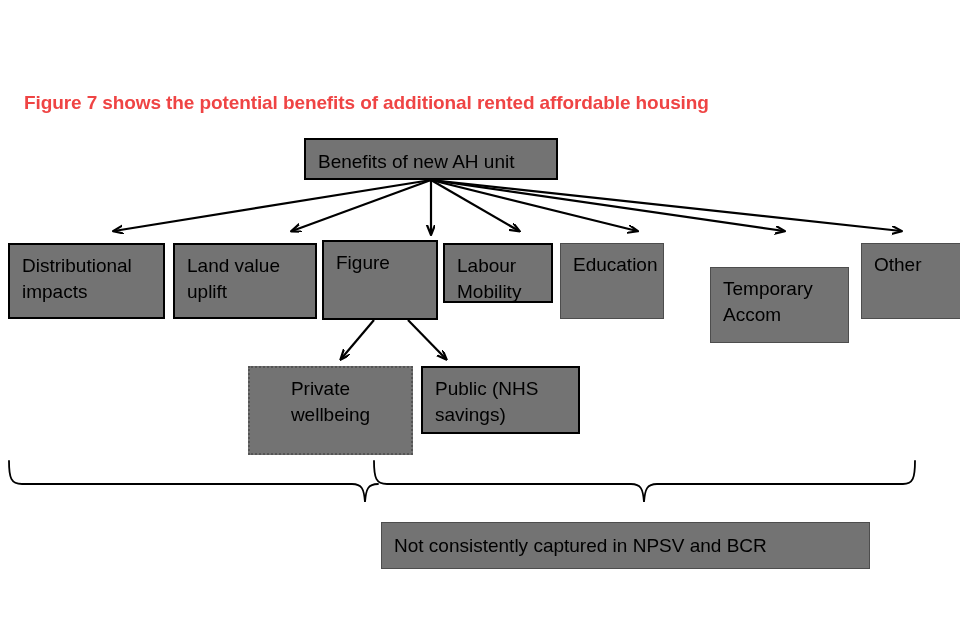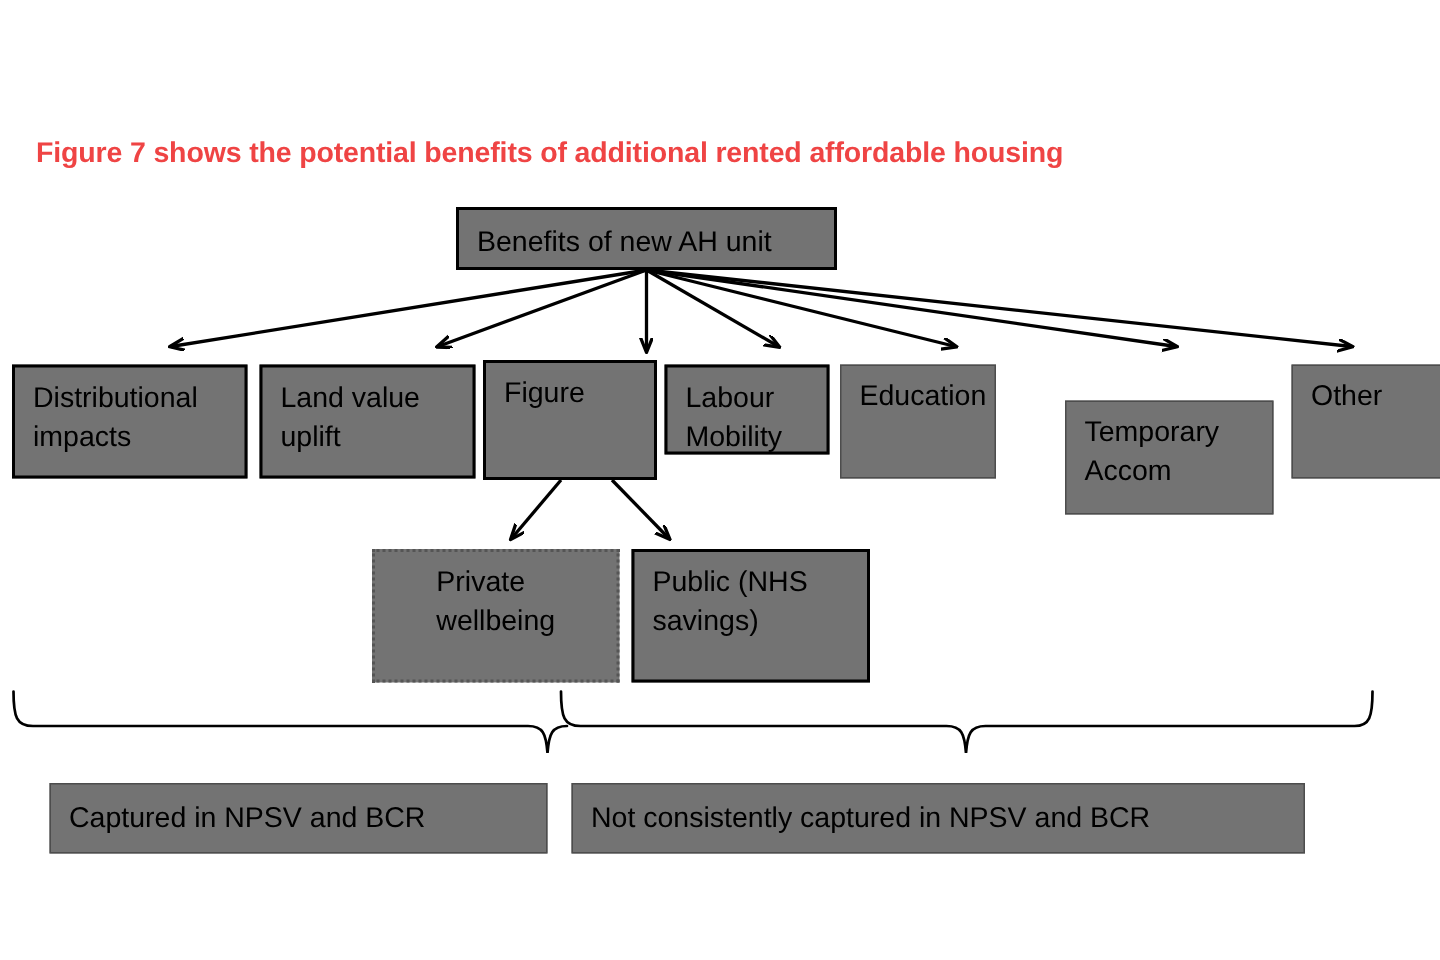--- a/index.html
+++ b/index.html
@@ -134,26 +134,23 @@
 
   <div class="node thin" style="left:861px; top:243px; width:108px; height:76px;">
     <span class="node-label">Other</span>
   </div>
 
   <div class="node dotted" style="left:248px; top:366px; width:165px; height:89px;">
     <span class="node-label">Private
 wellbeing</span>
   </div>
 
-  <div class="node" style="left:421px; top:366px; width:159px; height:89px;">
+  <div class="node" style="left:421px; top:366px; width:159px; height:68px;">
     <span class="node-label">Public (NHS
 savings)</span>
   </div>
 
-  <div class="node thin" style="left:33px; top:522px; width:332px; height:47px; align-items:center;">
-    <span class="node-label">Captured in NPSV and BCR</span>
-  </div>
 
   <div class="node thin" style="left:381px; top:522px; width:489px; height:47px; align-items:center;">
     <span class="node-label">Not consistently captured in NPSV and BCR</span>
   </div>
 
 </div>
 
 </body></html>

